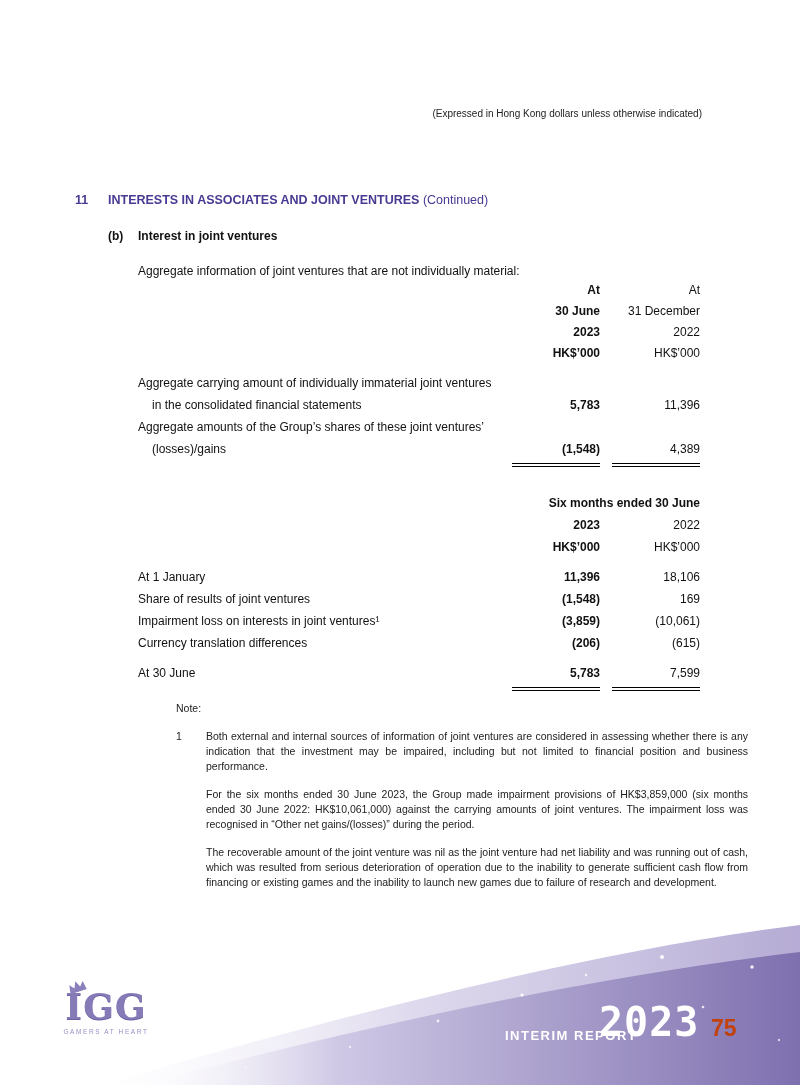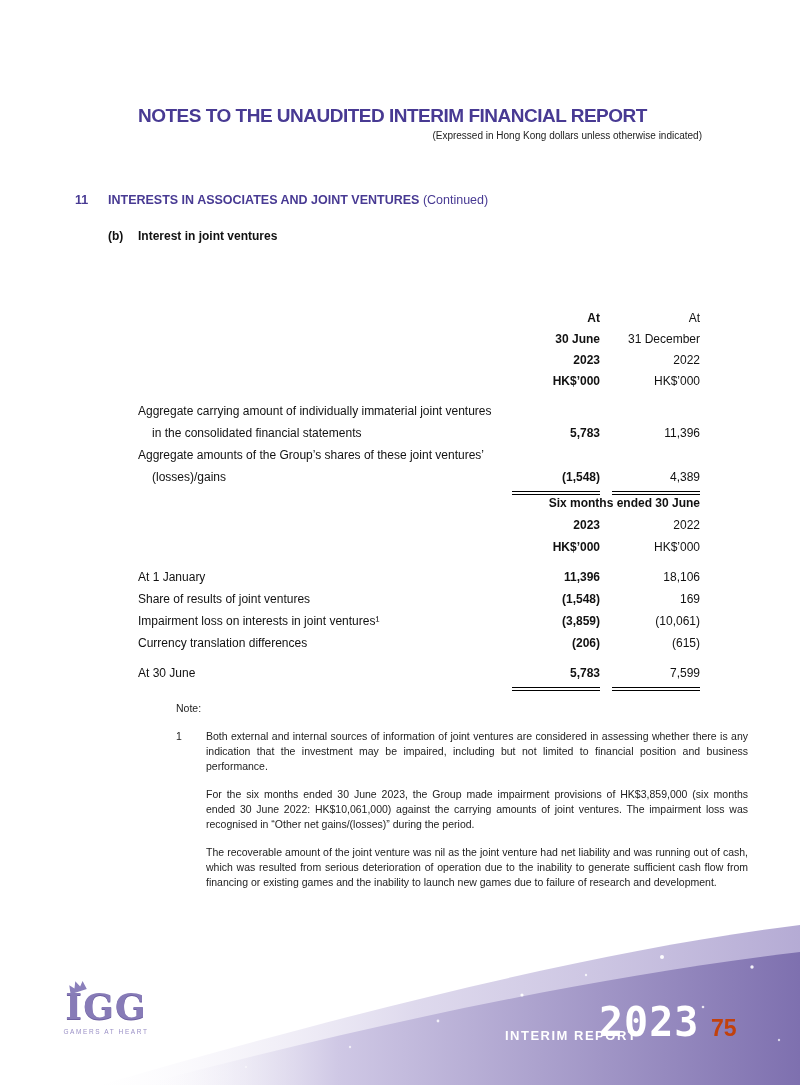--- a/index.html
+++ b/index.html
@@ -23,21 +23,21 @@
   .sec-num { display:inline-block; width:33px; }
   .sec-cont { font-weight:normal; }
 
   .subsection { position:absolute; left:108px; top:229px; font-size:12px; font-weight:bold; color:#111; }
   .sub-label { display:inline-block; width:30px; }
 
   .intro { position:absolute; left:138px; top:264px; font-size:12px; color:#111; }
 
   
   .fin-table { position:absolute; left:138px; width:562px; font-size:12px; color:#111; }
-  .t1 { top:308px; }
+  .t1 { top:280px; }
   .t2 { top:492px; }
   .bold { font-weight:bold; }
 
   .t-head { display:flex; justify-content:flex-end; line-height:21px; }
   .head-col { width:100px; text-align:right; }
 
   .t-rows { margin-top:8px; }
   .t-row { display:flex; line-height:22px; }
   .t-row .lbl { flex:1; }
   .t-row .lbl.indent { padding-left:14px; }
@@ -88,33 +88,33 @@
   }
   .logo-tagline { font-size:6.5px; letter-spacing:1.6px; color:#9a90c6; margin-top:4px; white-space:nowrap; }
   .crown { position:absolute; left:6px; top:-9px; transform:rotate(-18deg); }
 </style>
 </head>
 <body>
 
 <div class="page">
 
   <header class="doc-header">
-    <h1 class="doc-title">NOTES TO THE UNAUDITED INTERIM FINANCIAL REPORT</h1>
     <div class="doc-subtitle">(Expressed in Hong Kong dollars unless otherwise indicated)</div>
   </header>
 
   <div class="section-heading">
     <span class="sec-num">11</span><span class="sec-title">INTERESTS IN ASSOCIATES AND JOINT VENTURES</span>
     <span class="sec-cont">(Continued)</span>
   </div>
 
   <div class="subsection">
     <span class="sub-label">(b)</span><span class="sub-title">Interest in joint ventures</span>
   </div>
 
+  <p class="intro">Aggregate information of joint ventures that are not individually material:</p>
 
   <div class="fin-table t1">
     <div class="t-head">
       <div class="head-col bold">
         <div>At</div>
         <div>30 June</div>
         <div>2023</div>
         <div>HK$’000</div>
       </div>
       <div class="head-col">

